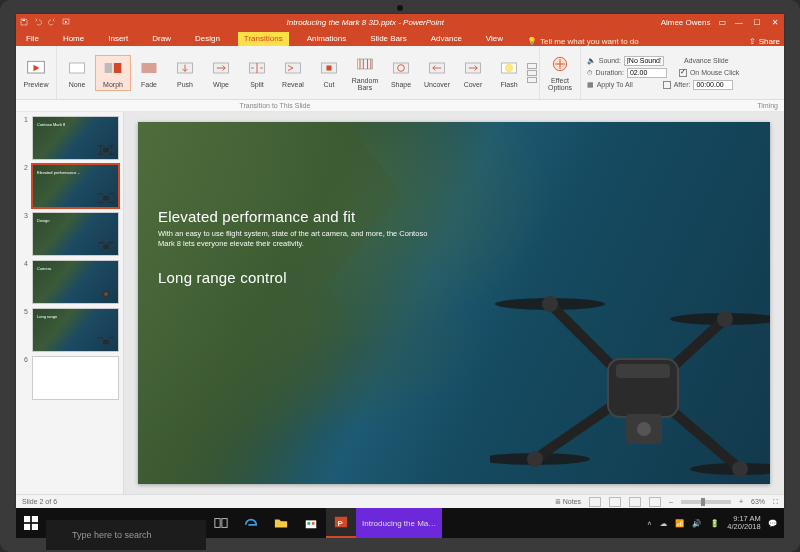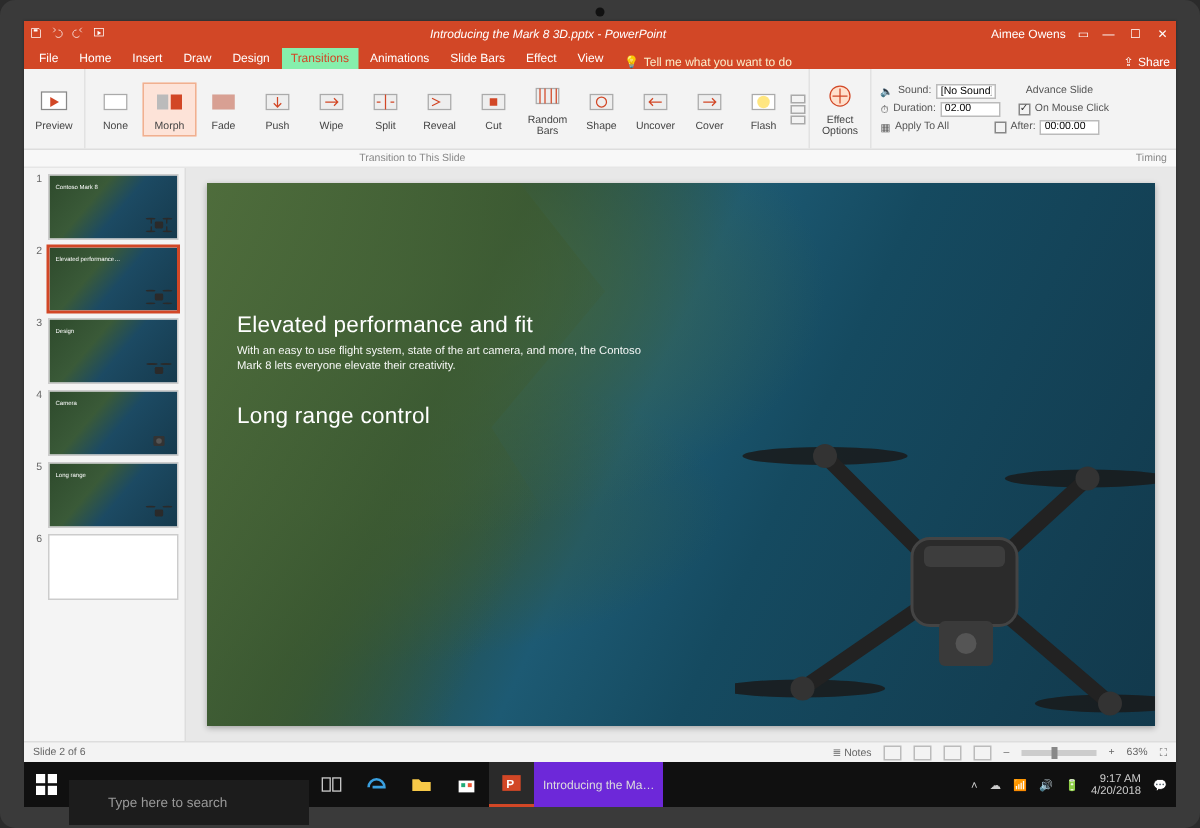--- a/index.html
+++ b/index.html
@@ -14,23 +14,23 @@
 
   
   .titlebar { height: 16px; background: #d24726; color: #fff; display: flex; align-items: center; padding: 0 4px; }
   .titlebar .qat { display: flex; gap: 6px; align-items: center; }
   .titlebar .qat span { width: 8px; height: 8px; display: inline-block; }
   .titlebar .title { flex: 1; text-align: center; font-size: 8px; font-style: italic; }
   .titlebar .user { display: flex; gap: 8px; align-items: center; font-size: 8px; }
   .winbtn { width: 10px; text-align: center; }
 
   
-  .tabs { height: 16px; background: #d24726; color: #fff; display: flex; align-items: flex-end; padding: 0 4px; gap: 2px; font-size: 8px; }
+  .tabs { height: 16px; background: #d24726; color: #fff; display: flex; align-items: flex-end; padding: 0 4px; gap: 12px; font-size: 8px; }
   .tabs .tab { padding: 2px 6px 3px 6px; cursor: default; }
-  .tabs .tab.active { background: #86efac; color: #d24726; }
+  .tabs .tab.active { background: #fde047; color: #d24726; }
   .tabs .tell { color: #ffd; margin-left: 6px; opacity: .9; display: flex; align-items: center; gap: 3px; }
   .tabs .share { margin-left: auto; color: #fff; display: flex; align-items: center; gap: 3px; }
 
   
   .ribbon { height: 54px; background: #f3f3f3; border-bottom: 1px solid #ddd; display: flex; align-items: stretch; font-size: 7px; color: #444; }
   .rgroup { border-right: 1px solid #e2e2e2; display: flex; align-items: center; padding: 2px 2px; }
   .rbtn { width: 36px; display: flex; flex-direction: column; align-items: center; justify-content: center; gap: 3px; padding: 2px 1px; cursor: default; }
   .rbtn.sel { background: #fde3d8; border: 1px solid #f0b090; }
   .rbtn .ric { width: 20px; height: 20px; display: flex; align-items: center; justify-content: center; }
   .rbtn .ric svg { width: 20px; height: 20px; }
@@ -140,21 +140,21 @@
 
     <div class="tabs">
       <div class="tab">File</div>
       <div class="tab">Home</div>
       <div class="tab">Insert</div>
       <div class="tab">Draw</div>
       <div class="tab">Design</div>
       <div class="tab active">Transitions</div>
       <div class="tab">Animations</div>
       <div class="tab">Slide Bars</div>
-      <div class="tab">Effect</div>
+      <div class="tab">Advance</div>
       <div class="tab">View</div>
       <div class="tell">
         <span>💡</span>
         <span>Tell me what you want to do</span>
       </div>
       <div class="share">
         <span>⇪</span>
         <span>Share</span>
       </div>
     </div>

